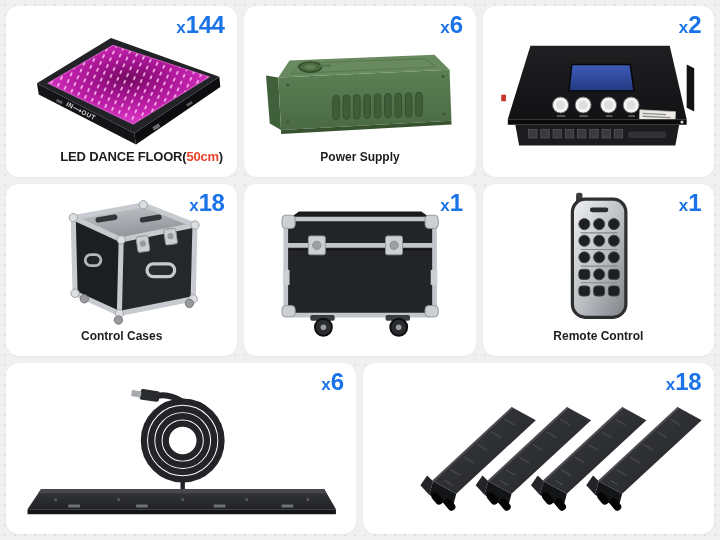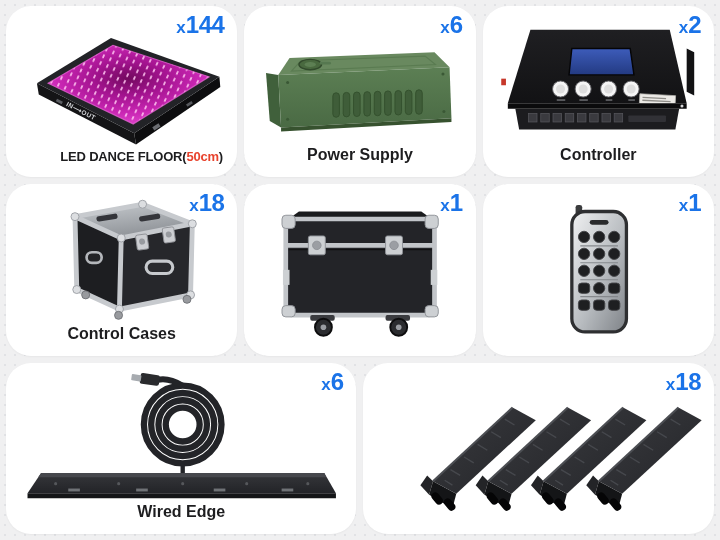--- a/index.html
+++ b/index.html
@@ -15,21 +15,21 @@
   .grid {
     display:grid;
     grid-template-columns:repeat(6, 1fr);
     grid-template-rows:repeat(3, 1fr);
     gap:7px;
     padding:6px;
     width:720px; height:540px;
   }
   .card {
     background:var(--card-bg, #ffffff);
-    border-radius:25px;
+    border-radius:13px;
     position:relative;
     display:flex;
     flex-direction:column;
     overflow:hidden;
     box-shadow:0 1px 2px rgba(0,0,0,0.04);
   }
   .span2 { grid-column:span 2; }
   .span3 { grid-column:span 3; }
   .count {
     position:absolute; top:5px; right:13px;
@@ -46,21 +46,21 @@
     display:flex;
     align-items:center;
     justify-content:center;
     padding:6px 6px 0 6px;
     min-height:0;
   }
   .img svg { width:100%; height:100%; display:block; }
   .label {
     flex:0 0 auto;
     text-align:center;
-    font-size:16px;
+    font-size:12px;
     font-weight:600;
     color:#1d1d1f;
     padding:0 6px 12px 6px;
     line-height:1.25;
     white-space:nowrap;
   }
   .label-sm { font-size:13px; letter-spacing:-0.2px; font-weight:700;margin-left:40px; }
   .hl { color:var(--highlight-color, #e8432d); }
 </style>
 </head>
@@ -202,21 +202,20 @@
           <rect x="94" y="107" width="9" height="9"></rect>
             <rect x="107" y="107" width="9" height="9"></rect>
           <rect x="120" y="107" width="9" height="9"></rect>
             <rect x="133" y="107" width="9" height="9"></rect>
         </g>
         <g fill="#313136">
           <rect x="148" y="109" width="40" height="7" rx="1"></rect>
         </g>
       </svg>
     </div>
-    <div class="label">Controller</div>
   </div>
 
   <div class="card span2">
     <div class="count"><span class="x">x</span><span class="num">18</span></div>
     <div class="img">
       <svg viewBox="0 0 233 150" preserveAspectRatio="xMidYMid meet">
         <defs>
           <linearGradient id="fcTop" x1="0" y1="0" x2="0.4" y2="1">
             <stop offset="0%" stop-color="#c6cace"></stop>
             <stop offset="100%" stop-color="#8e9297"></stop>
@@ -346,20 +345,21 @@
         <g fill="#1e1f21" stroke="#45464a" stroke-width="1">
           <rect x="95" y="86" width="12" height="11" rx="3.5"></rect>
           <circle cx="117" cy="91.5" r="6"></circle>
           <rect x="127" y="86" width="12" height="11" rx="3.5"></rect>
           <rect x="95" y="104" width="12" height="11" rx="3.5"></rect>
           <rect x="111" y="104" width="12" height="11" rx="3.5"></rect>
           <rect x="127" y="104" width="12" height="11" rx="3.5"></rect>
         </g>
       </svg>
     </div>
+    <div class="label">Remote Control</div>
   </div>
 
   <div class="card span3">
     <div class="count"><span class="x">x</span><span class="num">6</span></div>
     <div class="img">
       <svg viewBox="0 0 349 135" preserveAspectRatio="xMidYMid meet">
         <defs>
           <linearGradient id="barGrad" x1="0" y1="0" x2="0" y2="1">
             <stop offset="0%" stop-color="#36373b"></stop>
             <stop offset="100%" stop-color="#222327"></stop>
@@ -393,21 +393,20 @@
         </g>
         <g fill="#55575b">
           <circle cx="45" cy="117" r="1.6"></circle>
             <circle cx="110" cy="117" r="1.6"></circle>
           <circle cx="176" cy="117" r="1.6"></circle>
             <circle cx="242" cy="117" r="1.6"></circle>
           <circle cx="305" cy="117" r="1.6"></circle>
         </g>
       </svg>
     </div>
-    <div class="label">Wired Edge</div>
   </div>
 
   <div class="card span3">
     <div class="count"><span class="x">x</span><span class="num">18</span></div>
     <div class="img">
       <svg viewBox="0 0 349 135" preserveAspectRatio="xMidYMid meet">
         <defs>
           <linearGradient id="wedgeGrad" x1="0" y1="0" x2="1" y2="1">
             <stop offset="0%" stop-color="#3a3b3f"></stop>
             <stop offset="100%" stop-color="#232428"></stop>

